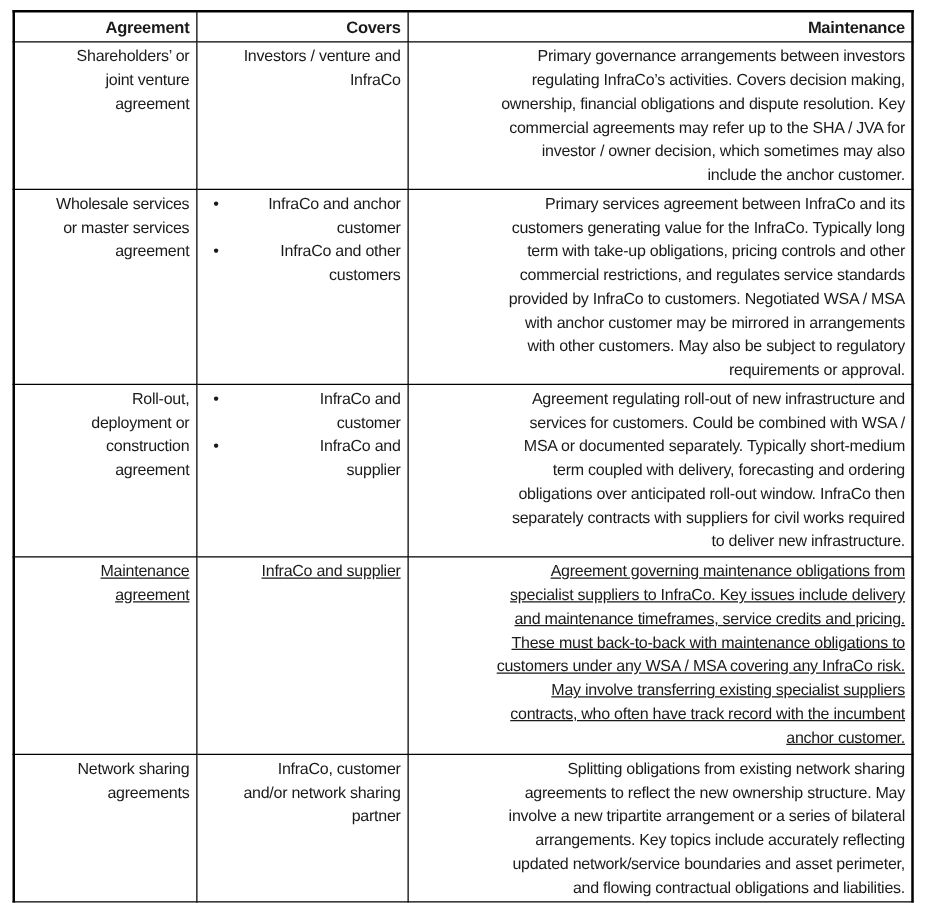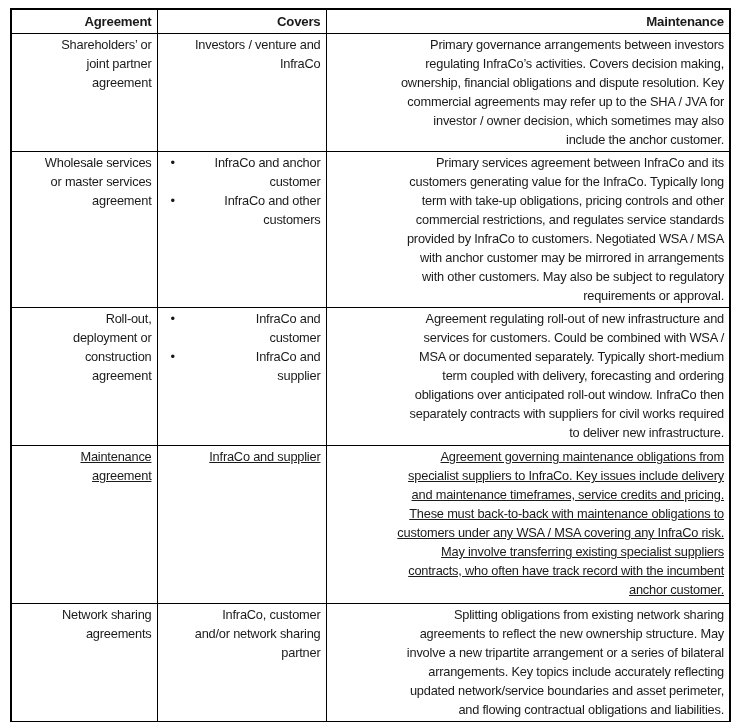--- a/index.html
+++ b/index.html
@@ -71,21 +71,21 @@
     <thead>
       <tr>
           <th>Agreement</th>
           <th>Covers</th>
           <th>Maintenance</th>
         </tr>
     </thead>
     <tbody>
         <tr>
           <td class="cell-agreement">Shareholders’ or
-joint partner
+joint venture
 agreement</td>
           <td class="cell-parties">Investors / venture and
 InfraCo</td>
           <td class="cell-description">Primary governance arrangements between investors
 regulating InfraCo’s activities. Covers decision making,
 ownership, financial obligations and dispute resolution. Key
 commercial agreements may refer up to the SHA / JVA for
 investor / owner decision, which sometimes may also
 include the anchor customer.</td>
         </tr>

